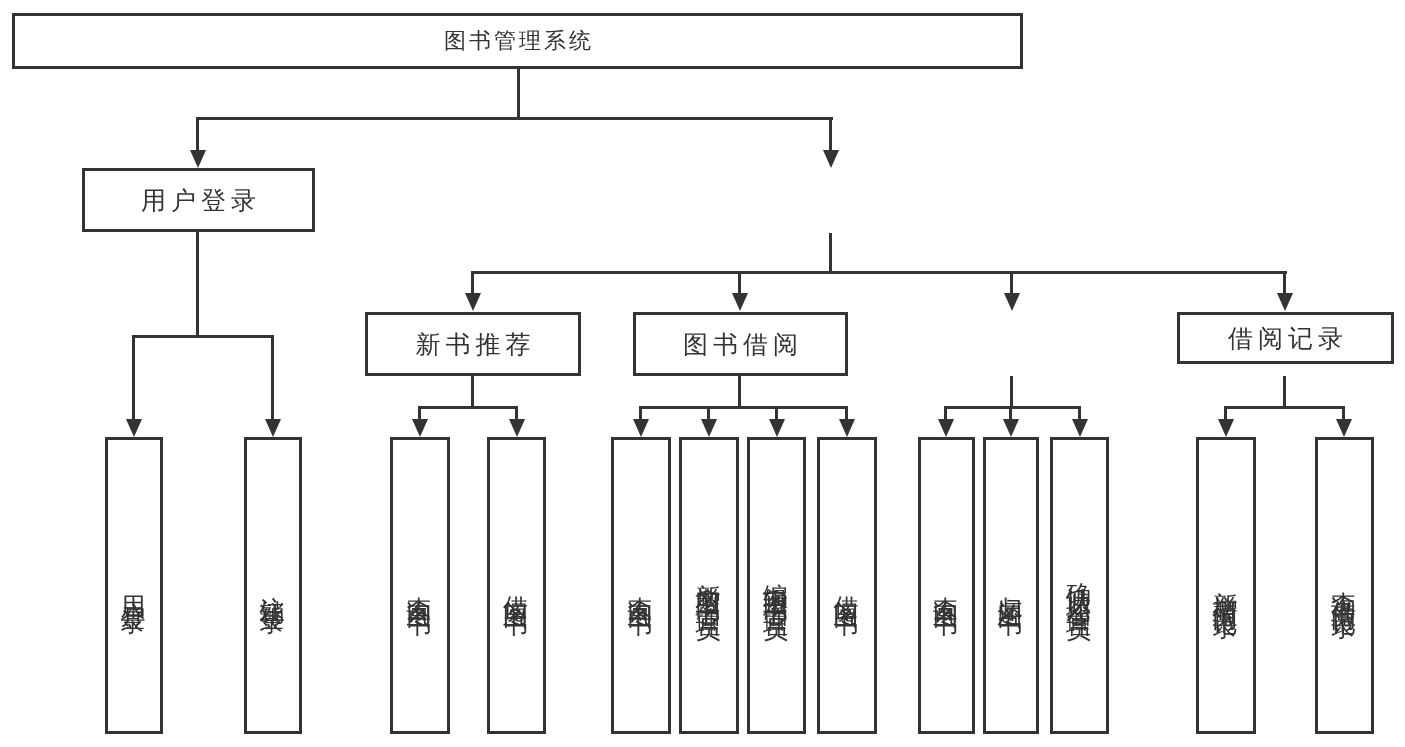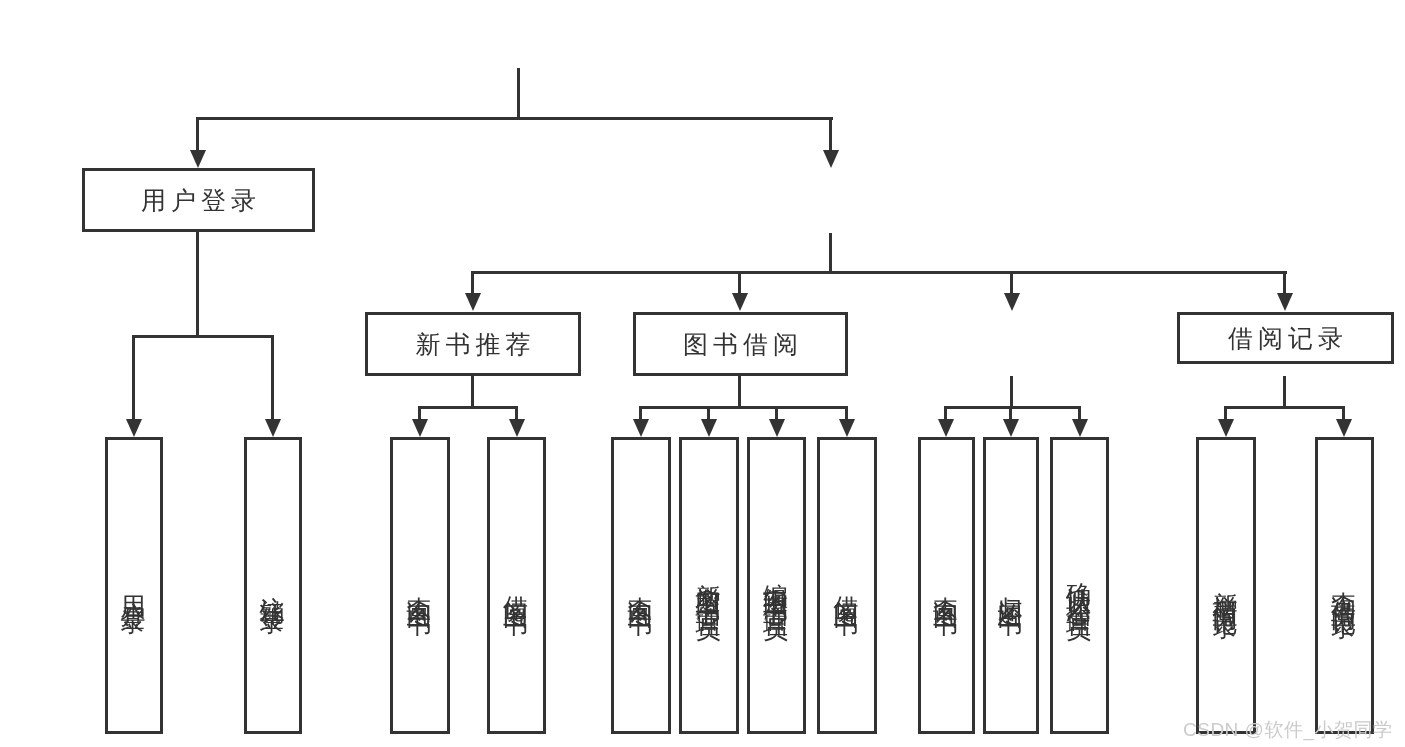--- a/index.html
+++ b/index.html
@@ -115,20 +115,23 @@
   <div class="vline" style="left:1078px;top:406px;height:15px;"></div>
   <div class="arrow" style="left:1072px;top:419px;"></div>
 
   <div class="vline" style="left:1283px;top:376px;height:32px;"></div>
   <div class="hline" style="left:1224px;top:406px;width:121px;"></div>
   <div class="vline" style="left:1224px;top:406px;height:15px;"></div>
   <div class="arrow" style="left:1218px;top:419px;"></div>
   <div class="vline" style="left:1342px;top:406px;height:15px;"></div>
   <div class="arrow" style="left:1336px;top:419px;"></div>
 
+  <div class="box root" style="left:12px;top:13px;width:1011px;height:56px;">
+    <span class="lbl">图书管理系统</span>
+  </div>
 
   <div class="box" style="left:82px;top:168px;width:233px;height:64px;">
     <span class="lbl">用户登录</span>
   </div>
 
   <div class="box" style="left:365px;top:312px;width:216px;height:64px;">
     <span class="lbl">新书推荐</span>
   </div>
   <div class="box" style="left:633px;top:312px;width:215px;height:64px;">
     <span class="lbl">图书借阅</span>
@@ -174,15 +177,14 @@
     <span class="lbl">确认归还（管理员）</span>
   </div>
 
   <div class="box vbox" style="left:1196px;top:437px;width:60px;height:297px;">
     <span class="lbl">新增借阅记录</span>
   </div>
   <div class="box vbox" style="left:1315px;top:437px;width:59px;height:297px;">
     <span class="lbl">查询借阅记录</span>
   </div>
 
-  <div class="watermark">CSDN @软件_小贺同学</div>
 
 </div>
 
 </body></html>

